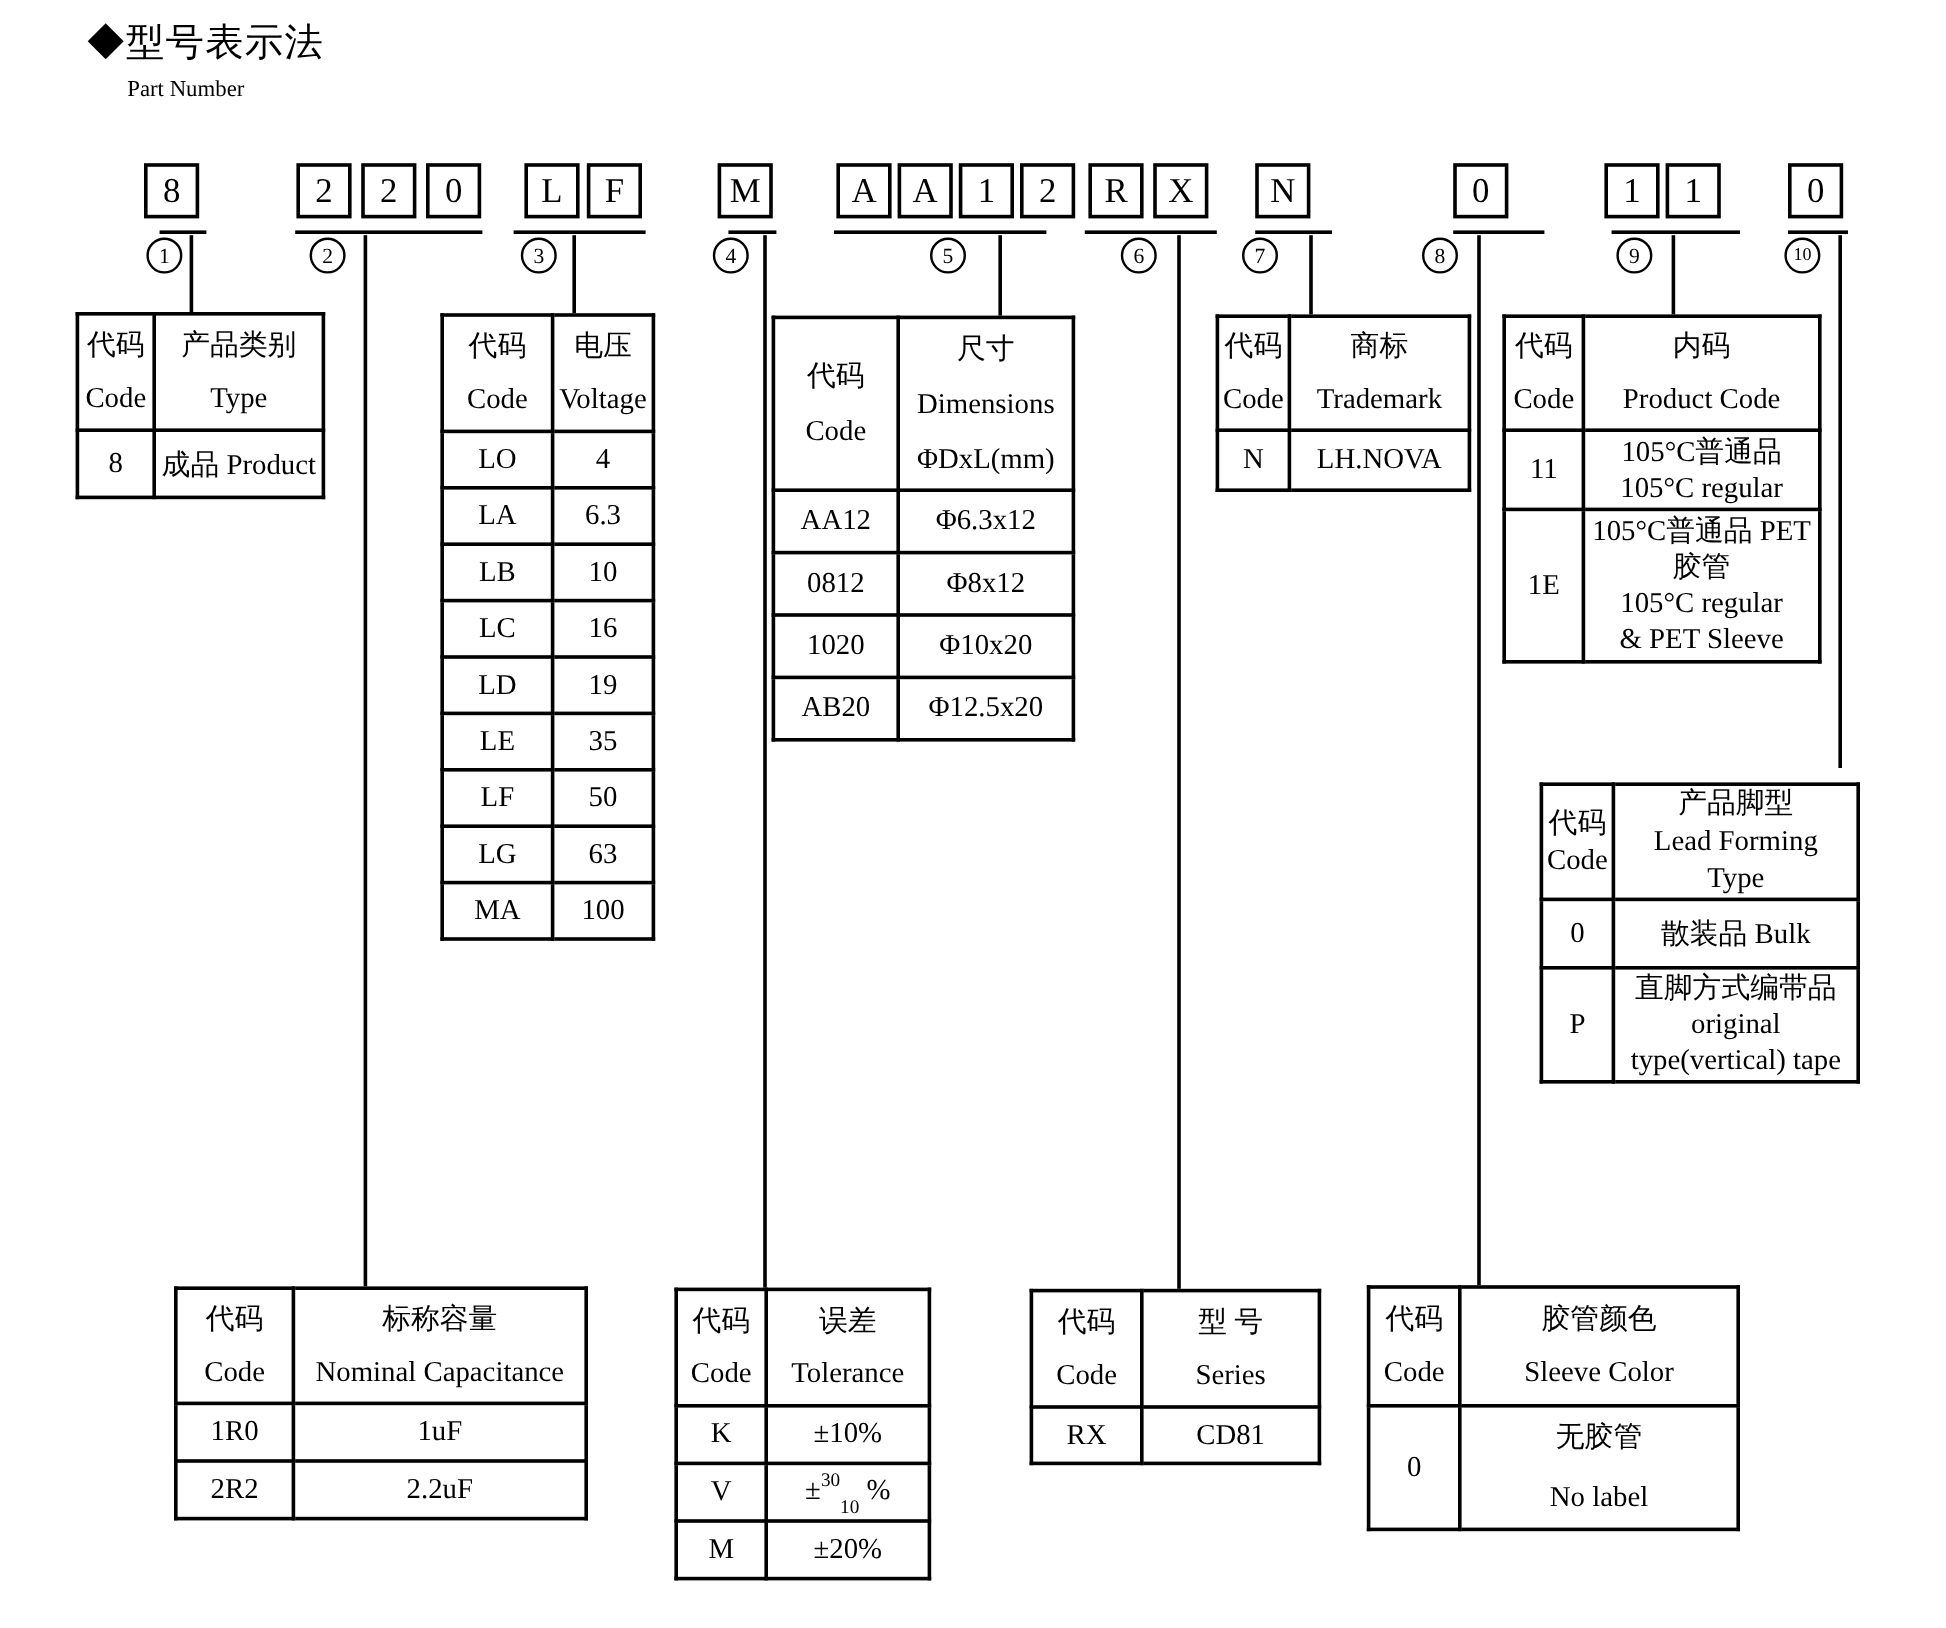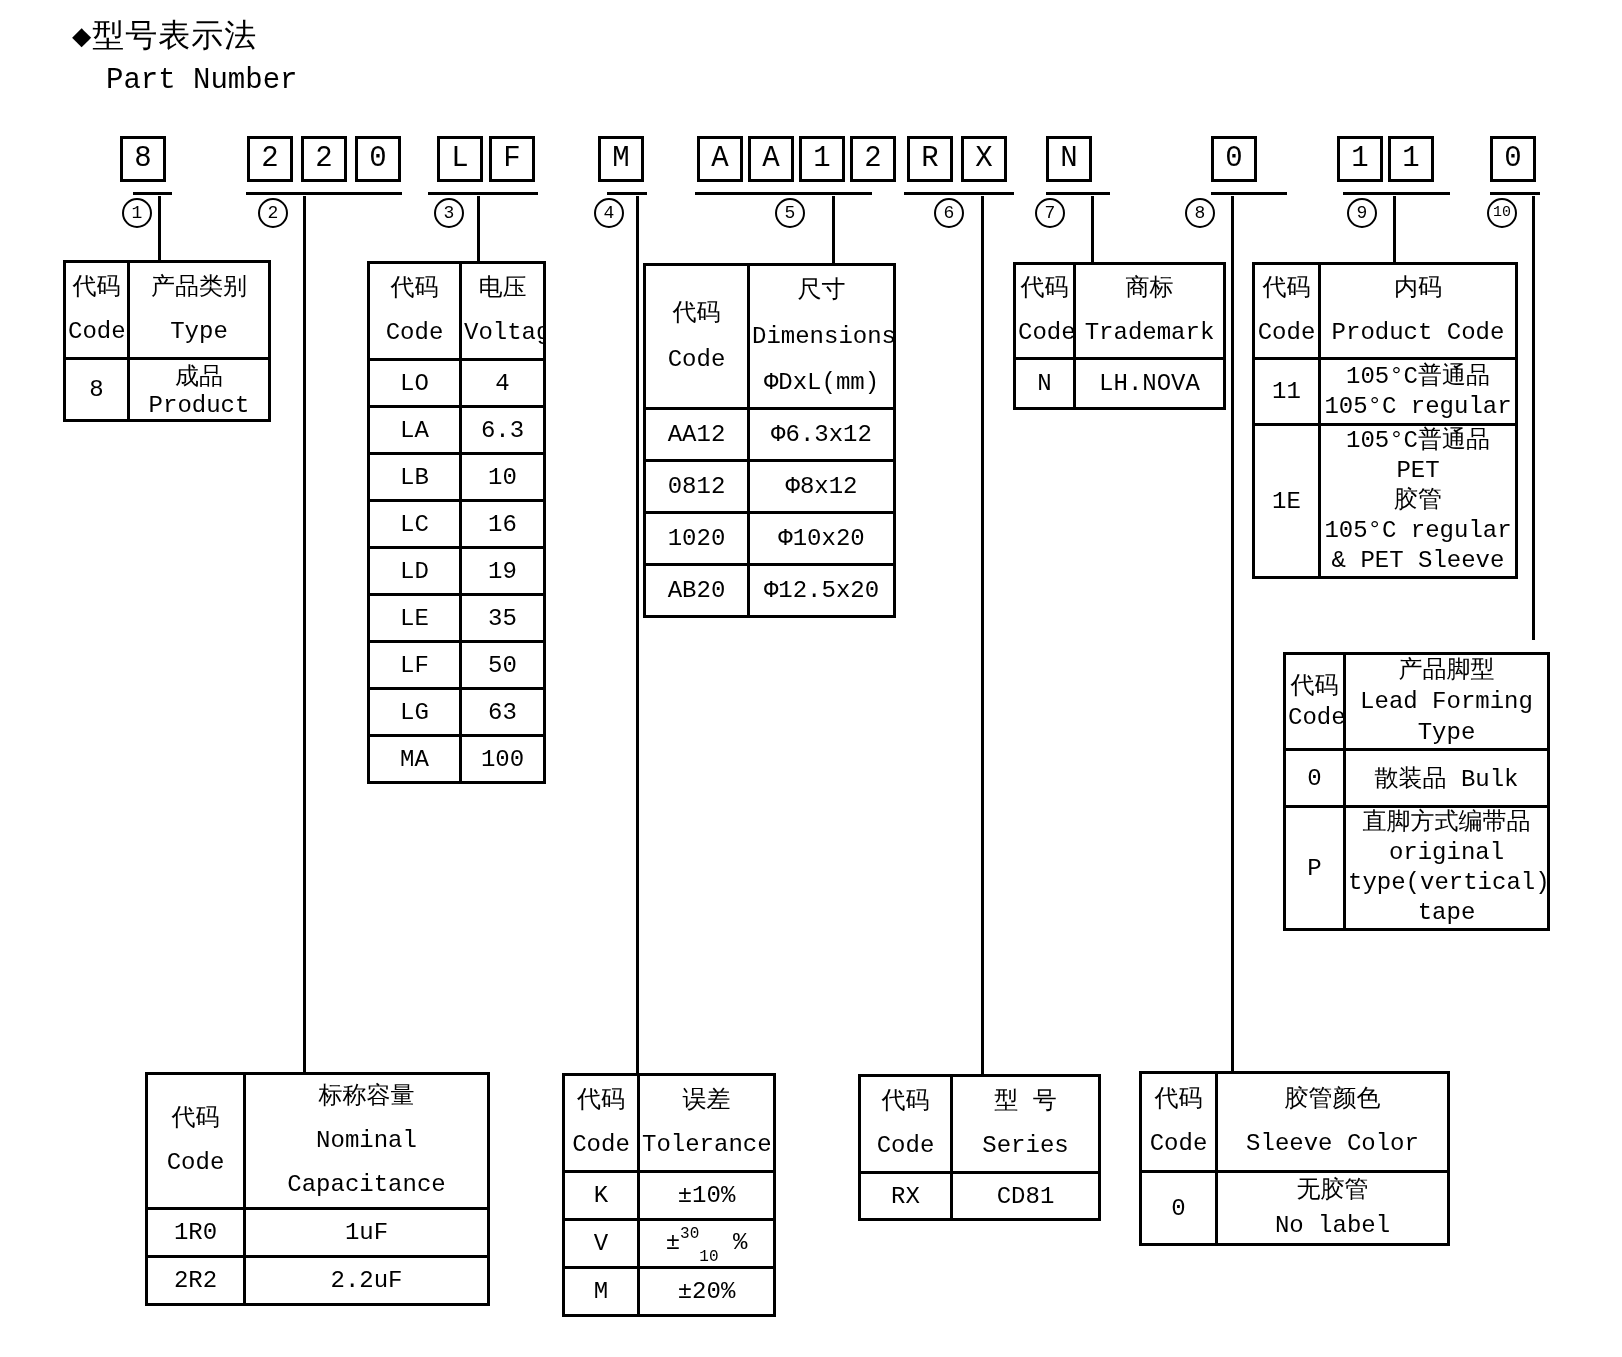--- a/index.html
+++ b/index.html
@@ -1,21 +1,21 @@
 <!DOCTYPE html>
 <html><head>
 <meta charset="utf-8">
 <style>
   html,body { margin:0; padding:0; background:#ffffff; }
   #canvas {
     position:relative; width:1622px; height:1357px; background:#ffffff;
-    font-family:Liberation Mono, monospace; color:#000;
+    font-family:Liberation Serif, serif; color:#000;
   }
   .title-zh { position:absolute; left:72px; top:14px; font-size:32px; letter-spacing:1px; }
-  .title-en { position:absolute; left:106px; top:64px; font-size:29px; }
+  .title-en { position:absolute; left:106px; top:64px; font-size:19px; }
 
   
   .pbox {
     position:absolute; top:136px; width:40px; height:40px;
     border:3px solid #000; font-size:29px; line-height:40px; text-align:center;
   }
   
   .ul { position:absolute; top:192px; height:3px; background:#000; }
   
   .circ {
@@ -30,21 +30,21 @@
   table.tbl { position:absolute; border-collapse:collapse; table-layout:fixed; }
   table.tbl td {
     border:3px solid #000; text-align:center; vertical-align:middle;
     white-space:pre-line; font-size:24px; padding:0 2px; overflow:hidden;
   }
   tr.hdr td { line-height:44px; }
   tr.hdr3 td { line-height:46px; }
   tr.hdrS td { line-height:31px; }
   td.lh31 { line-height:30px; }
   td.lh30s { line-height:30px; font-size:22px; }
-  td.lh35 { line-height:35px;margin-top:28px; }
+  td.lh35 { line-height:50px;margin-top:28px; }
   td.f22 { font-size:22px; }
   sup.tol { font-size:16px; position:relative; top:-2px; }
   sub.tol { font-size:16px; position:relative; top:6px; }
 </style>
 </head>
 <body>
 
 <div id="canvas">
 
   <div class="title-zh"><span>◆</span><span>型号表示法</span></div>

